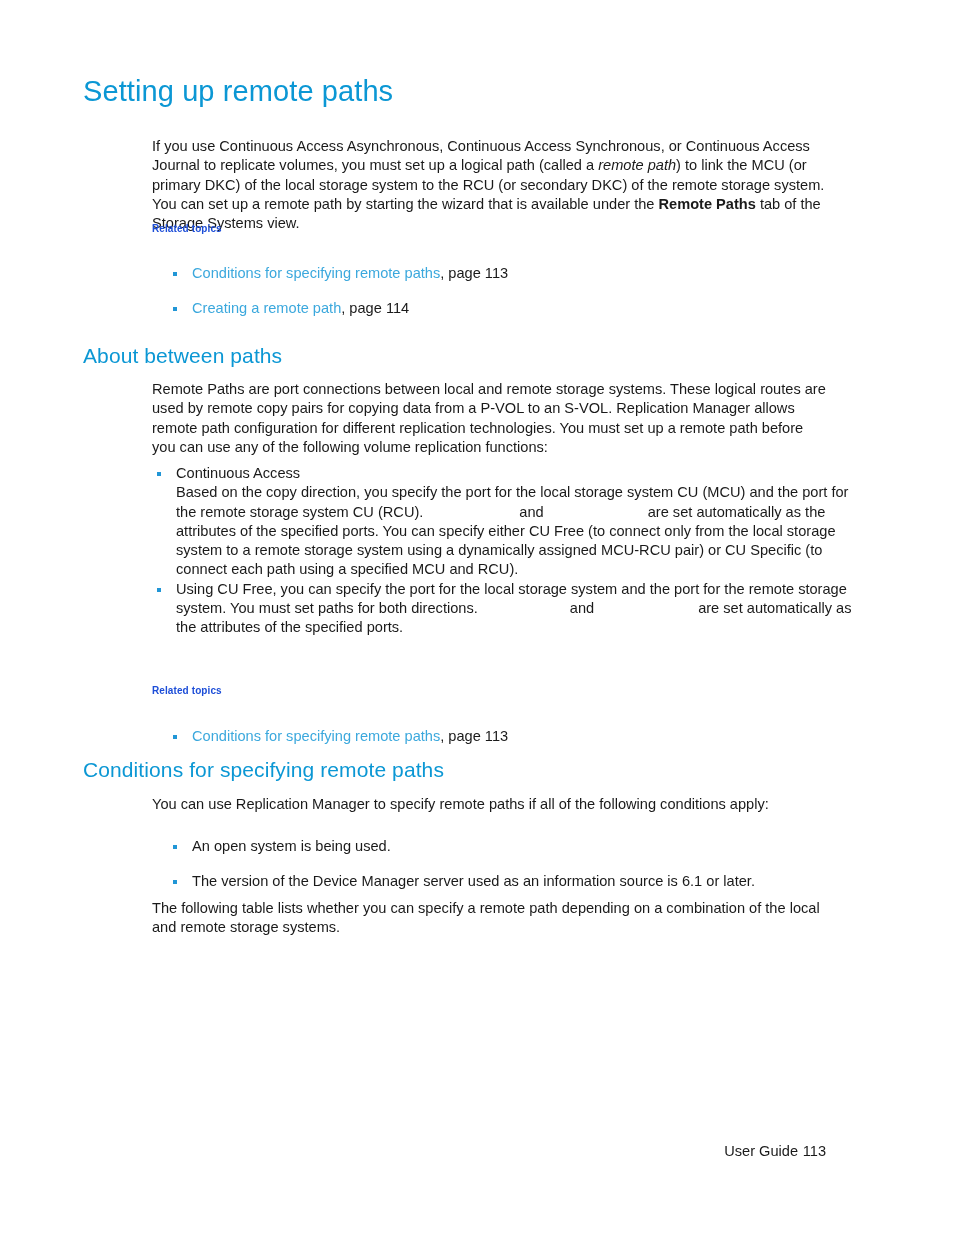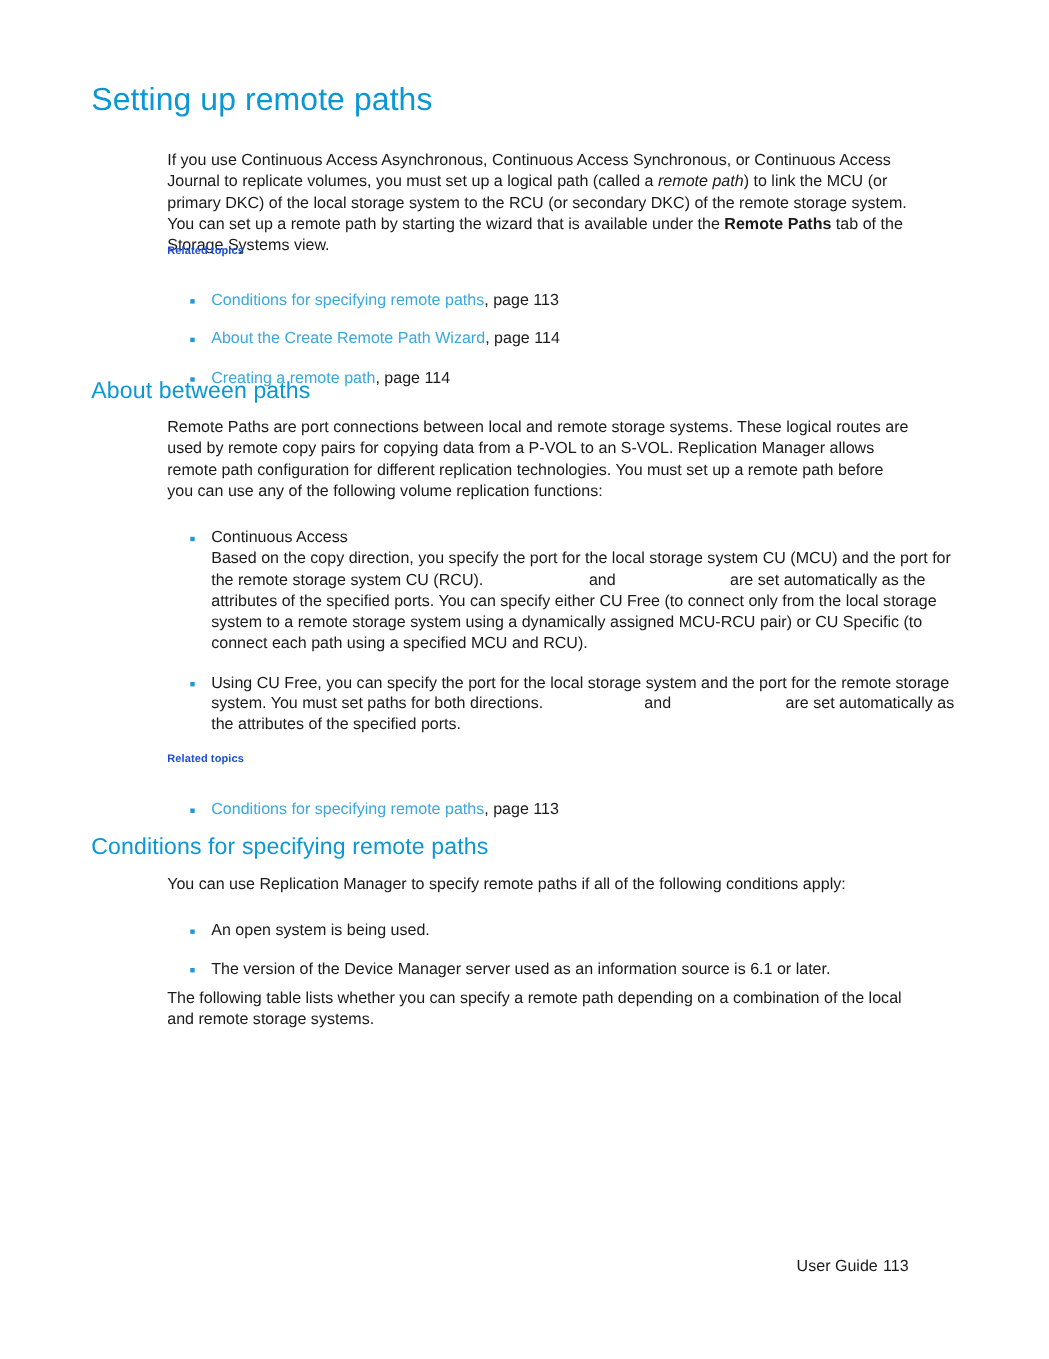--- a/index.html
+++ b/index.html
@@ -114,21 +114,21 @@
     width: 690px;
     list-style: none;
     margin: 0;
     padding: 0;
     font-size: 14.6px;
     line-height: 19.3px;
   }
   .feature-list > li {
     position: relative;
     padding-left: 24px;
-    margin: 16px;
+    margin: 0;
   }
   .feature-list > li::before {
     content: "";
     position: absolute;
     left: 5px;
     top: 8px;
     width: 4px;
     height: 4px;
     background: #2196d6;
   }
@@ -184,21 +184,20 @@
   <div class="body-block p-intro">
     <p>
       <span>If you use Continuous Access Asynchronous, Continuous Access Synchronous, or Continuous Access Journal to replicate volumes, you must set up a logical path (called a </span><span class="ital">remote path</span><span>) to link the MCU (or primary DKC) of the local storage system to the RCU (or secondary DKC) of the remote storage system. You can set up a remote path by starting the wizard that is available under the </span><span class="bold">Remote Paths</span><span> tab of the Storage Systems view.</span>
     </p>
   </div>
 
   <div class="rt-label rt-label-1">Related topics</div>
 
   <ul class="bullet-list links-list-1">
     <li><span class="doclink">Conditions for specifying remote paths</span><span class="pageref">, page 113</span></li>
-    <li><span class="doclink">About the Create Remote Path Wizard</span><span class="pageref">, page 114</span></li>
     <li><span class="doclink">Creating a remote path</span><span class="pageref">, page 114</span></li>
   </ul>
 
   <h2 class="h2 h2-about">About between paths</h2>
 
   <div class="body-block p-about">
     <p>Remote Paths are port connections between local and remote storage systems. These logical routes are used by remote copy pairs for copying data from a P-VOL to an S-VOL. Replication Manager allows remote path configuration for different replication technologies. You must set up a remote path before you can use any of the following volume replication functions:</p>
   </div>
 
   <ul class="feature-list feature-list-pos">

